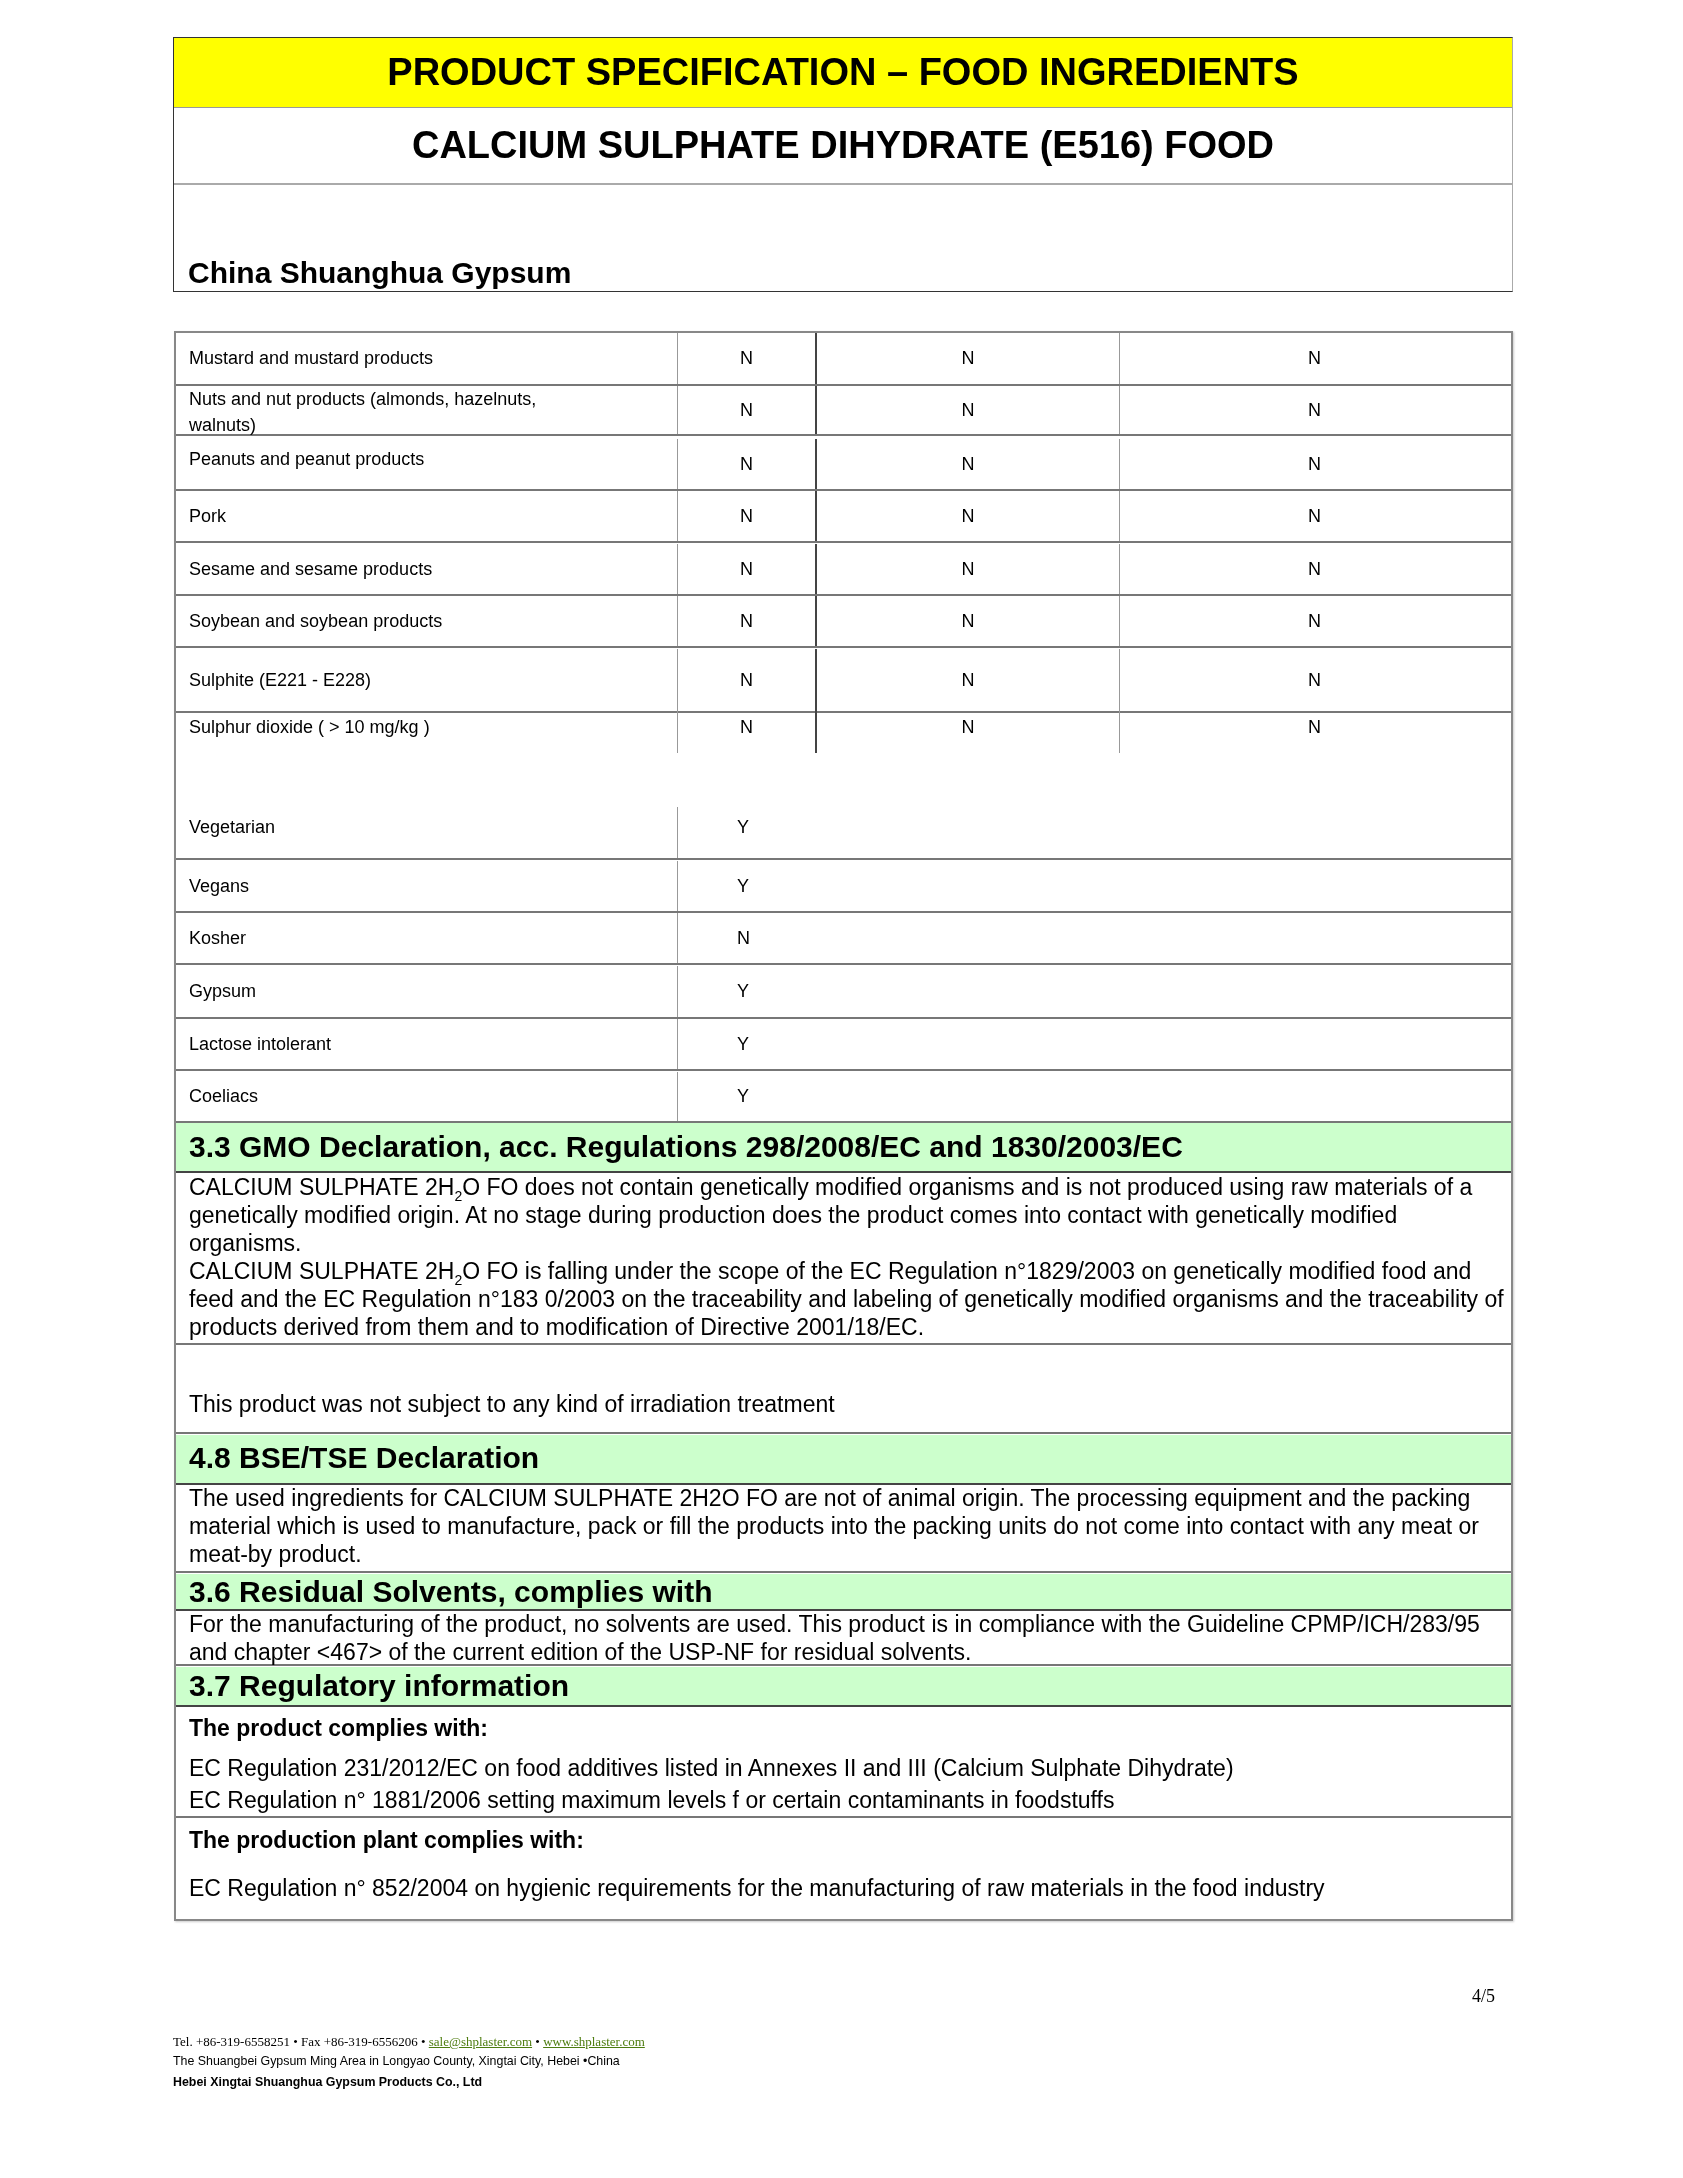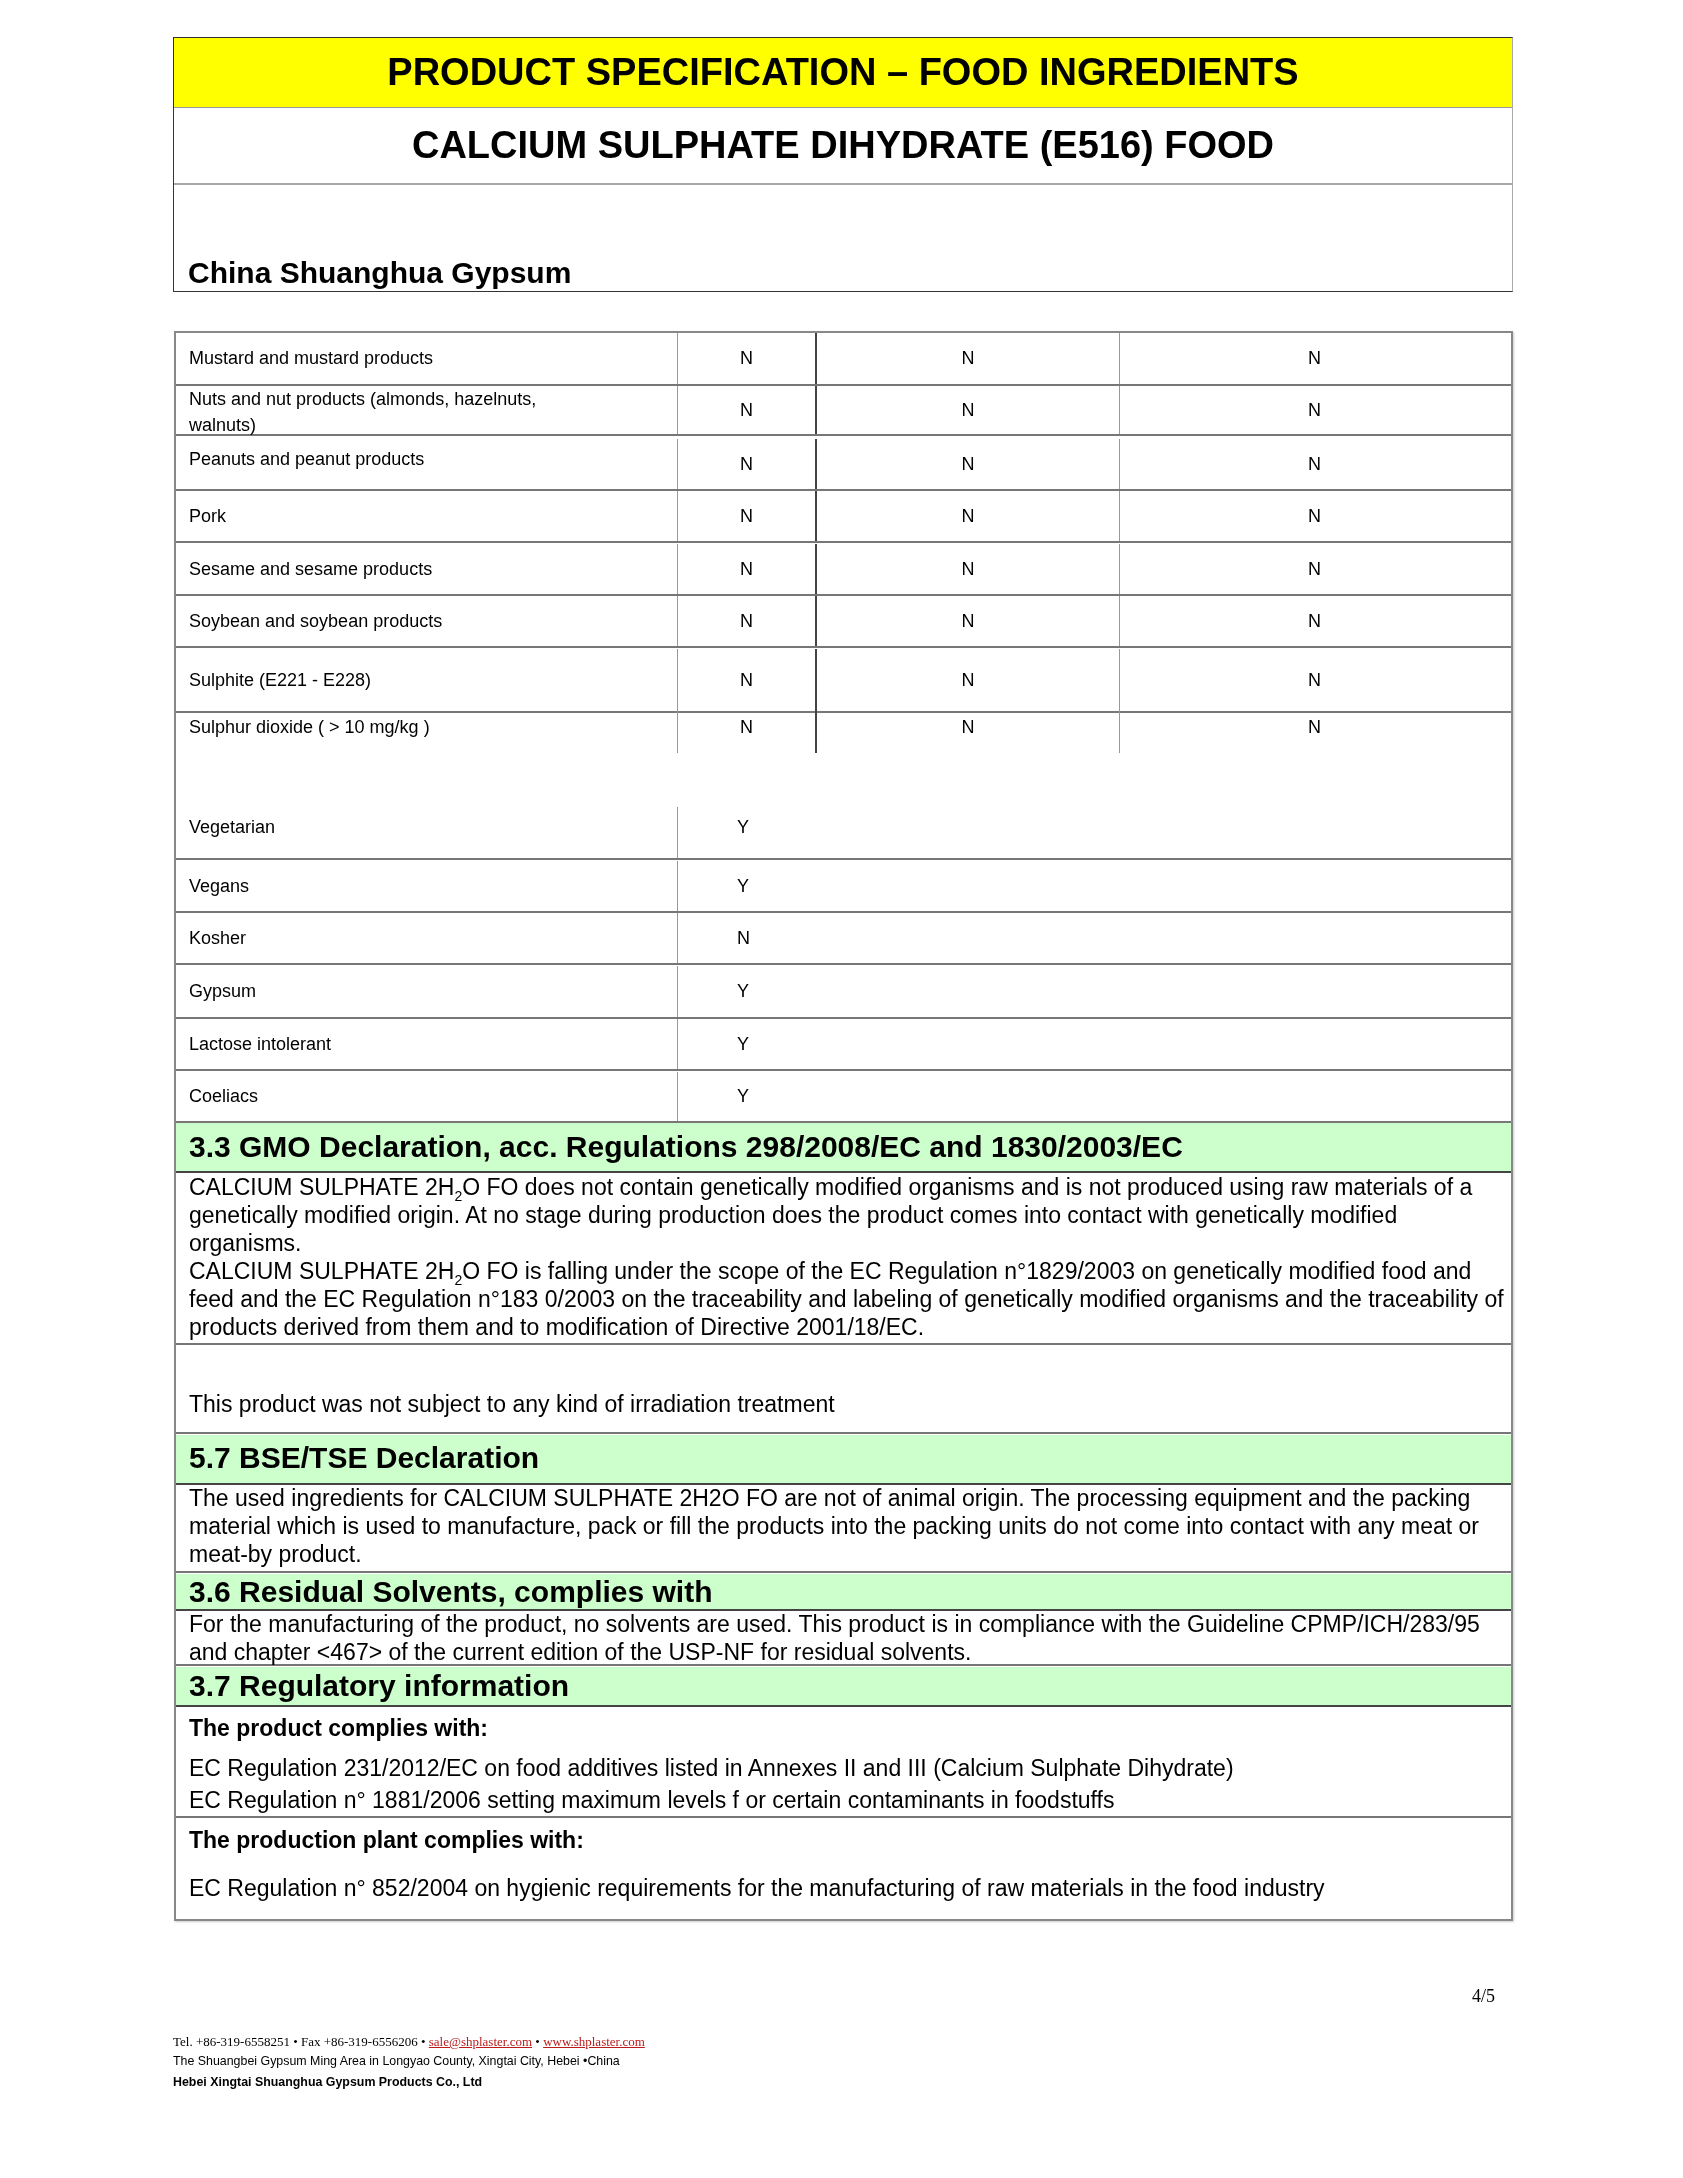--- a/index.html
+++ b/index.html
@@ -24,21 +24,21 @@
   .mid.center { justify-content:center; }
   .green { position:absolute; left:0; width:100%; background:#ccffcc; border-bottom:2.5px solid #444; box-sizing:border-box; padding-left:13px; font-weight:bold; font-size:30px; display:flex; align-items:center; }
   .text { position:absolute; left:0; width:100%; border-bottom:2px solid #777; box-sizing:border-box; padding-left:13px; font-size:23px; line-height:28px; }
   .diet .c-label { padding-top:10px; }
   .diet .c-v1 { text-align:left; padding-left:59px; padding-top:10px; border-right:none; }
   sub { font-size:14px; line-height:0; }
 
   
   #pagenum { right:188px; top:1986px; font-family:"Liberation Serif", serif; font-size:18px; }
   .foot { left:173px; font-size:13px; white-space:nowrap; }
-  .foot a { color:#b91c1c; text-decoration:underline; }
+  .foot a { color:#4d7c0f; text-decoration:underline; }
 </style>
 </head>
 <body>
 
 <div id="hdr" class="abs">
   <div id="hdr-yellow" class="abs">PRODUCT SPECIFICATION – FOOD INGREDIENTS</div>
   <div id="hdr-sub" class="abs">CALCIUM SULPHATE DIHYDRATE (E516) FOOD</div>
   <div id="hdr-co" class="abs">China Shuanghua Gypsum</div>
 </div>
 
@@ -119,21 +119,21 @@
   </div>
 
   <div class="green" style="top:790px;height:50px;">3.3 GMO Declaration, acc. Regulations 298/2008/EC and 1830/2003/EC</div>
   <div class="text" style="top:840px;height:172px;padding-top:0;">
     <div><span>CALCIUM SULPHATE 2H</span><sub>2</sub><span>O FO does not contain genetically modified organisms and is not produced using raw materials of a genetically modified origin. At no stage during production does the product comes into contact with genetically modified organisms.</span></div>
     <div><span>CALCIUM SULPHATE 2H</span><sub>2</sub><span>O FO is falling under the scope of the EC Regulation n°1829/2003 on genetically modified food and feed and the EC Regulation n°183 0/2003 on the traceability and labeling of genetically modified organisms and the traceability of products derived from them and to modification of Directive 2001/18/EC.</span></div>
   </div>
 
   <div class="text" style="top:1047px;height:54px;padding-top:10px;">This product was not subject to any kind of irradiation treatment</div>
 
-  <div class="green" style="top:1102px;height:50px;align-items:flex-start;padding-top:6px;">5.7 BSE/TSE Declaration</div>
+  <div class="green" style="top:1102px;height:50px;align-items:flex-start;padding-top:6px;">4.8 BSE/TSE Declaration</div>
   <div class="text" style="top:1151px;height:89px;">The used ingredients for CALCIUM SULPHATE 2H2O FO are not of animal origin. The processing equipment and the packing material which is used to manufacture, pack or fill the products into the packing units do not come into contact with any meat or meat-by product.</div>
 
   <div class="green" style="top:1241px;height:37px;">3.6 Residual Solvents, complies with</div>
   <div class="text" style="top:1277px;height:56px;">For the manufacturing of the product, no solvents are used. This product is in compliance with the Guideline CPMP/ICH/283/95 and chapter &lt;467&gt; of the current edition of the USP-NF for residual solvents.</div>
 
   <div class="green" style="top:1334px;height:40px;">3.7 Regulatory information</div>
   <div class="text" style="top:1373px;height:112px;padding-top:8px;">
     <div style="font-weight:bold;font-size:23px;margin-bottom:10px;">The product complies with:</div>
     <div style="line-height:32px;">EC Regulation 231/2012/EC on food additives listed in Annexes II and III (Calcium Sulphate Dihydrate)</div>
     <div style="line-height:32px;">EC Regulation n° 1881/2006 setting maximum levels f or certain contaminants in foodstuffs</div>

